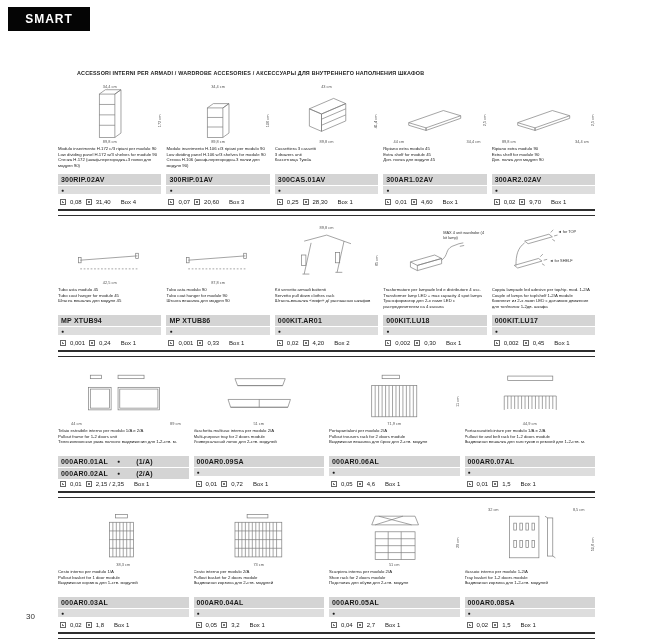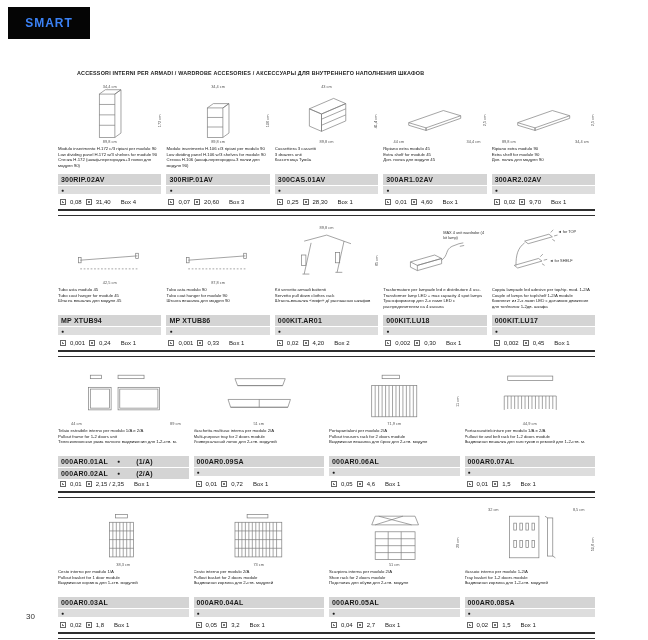--- a/index.html
+++ b/index.html
@@ -1,18 +1,18 @@
 <!DOCTYPE html>
 <html><head>
 <meta charset="utf-8">
 <style>
   html,body{margin:0;padding:0;}
   body{width:648px;height:640px;background:#ffffff;font-family:"Liberation Sans",sans-serif;color:#1a1a1a;overflow:hidden;}
   .page{position:relative;width:648px;height:640px;background:#fff;}
-  .logo{position:absolute;left:8px;top:7px;width:82px;height:32px;background:#050505;color:#3b82f6;
+  .logo{position:absolute;left:8px;top:7px;width:82px;height:24px;background:#050505;color:#ffffff;
         font-weight:bold;font-size:12px;letter-spacing:1px;display:flex;align-items:center;justify-content:center;}
   .section-title{position:absolute;left:77px;top:70px;font-size:5.4px;font-weight:bold;letter-spacing:.2px;}
   .catalog{position:absolute;left:58px;top:84px;width:537px;}
   .row{display:flex;gap:5px;align-items:stretch;}
   .row-sep{height:4px;border-top:2px solid #2f2f2f;border-bottom:1px solid #2f2f2f;margin:1px 0 9px 0;}
   .product{flex:1;display:flex;flex-direction:column;min-width:0;}
   .art{position:relative;height:60px;margin-bottom:2px;}
   .artsvg{position:absolute;left:0;top:4px;width:100%;height:52px;}
   .artsvg svg{width:100%;height:100%;}
   .dim{position:absolute;font-size:3.9px;color:#555;white-space:nowrap;}

